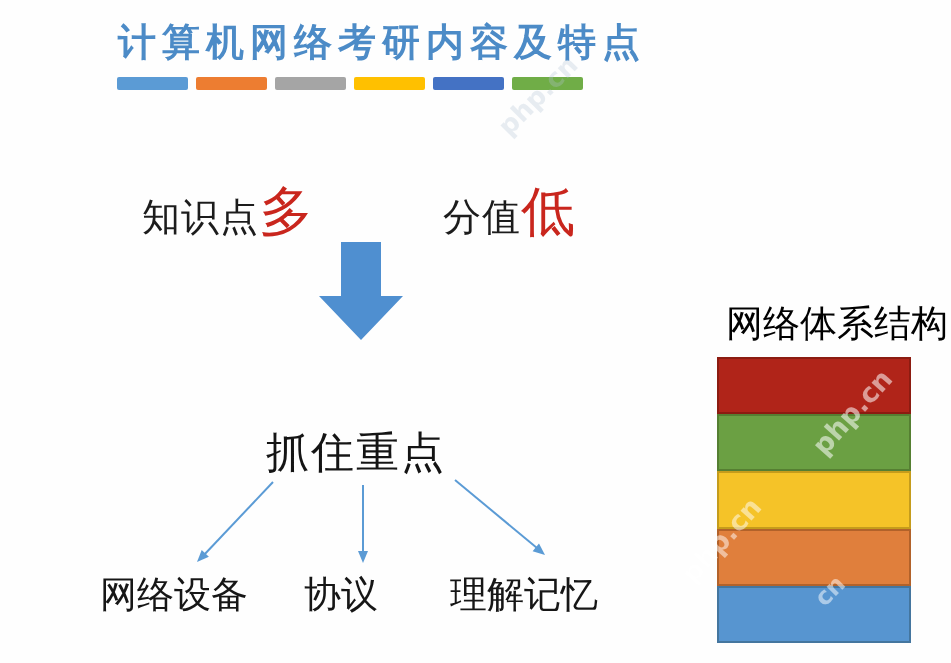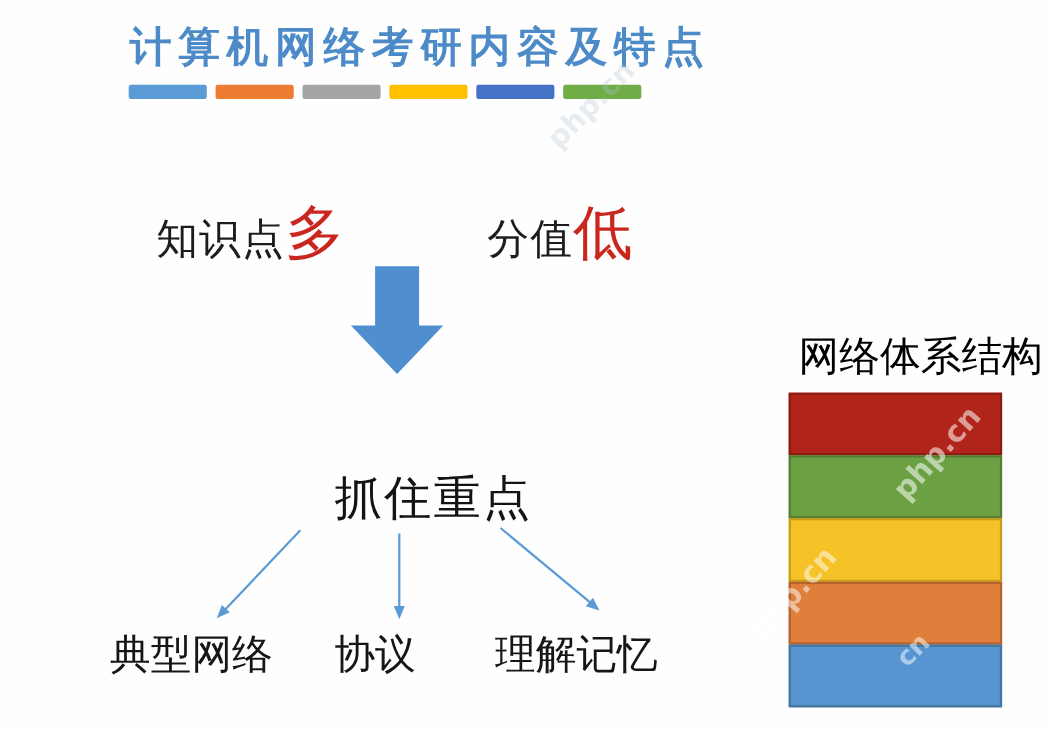--- a/index.html
+++ b/index.html
@@ -52,21 +52,21 @@
   .big-arrow svg { display: block; }
   .big-arrow polygon { fill: var(--big-arrow-color, #4f8fd0); }
 
   .concl {
     font-size: 43px;
     font-weight: 500;
     letter-spacing: 1px;
     color: #141414;
   }
   .concl-1 { left: 267px; top: 351px; }
-  .concl-2 { left: 266px; top: 424px; letter-spacing: 2px; margin-left: 38px; }
+  .concl-2 { left: 266px; top: 424px; letter-spacing: 2px; }
 
   .branch-arrows { left: 150px; top: 468px; }
   .branch-arrows line { stroke: var(--thin-arrow-color, #5b9bd5); stroke-width: 2; }
   .branch-arrows polygon { fill: var(--thin-arrow-color, #5b9bd5); }
 
   .branch {
     font-size: 37px;
     font-weight: 500;
     color: #161616;
     top: 570px;
@@ -146,21 +146,21 @@
     <g>
       <line x1="213" y1="17" x2="213" y2="85"></line>
       <polygon points="213,95 208,83 218,83"></polygon>
     </g>
     <g>
       <line x1="305" y1="12" x2="387" y2="80"></line>
       <polygon points="395,87 382.6,83.2 389,75.5"></polygon>
     </g>
   </svg>
 
-  <div class="abs branch branch-1">典型网络</div>
+  <div class="abs branch branch-1">网络设备</div>
   <div class="abs branch branch-2">协议</div>
   <div class="abs branch branch-3">理解记忆</div>
 
   <div class="abs chart-title">网络体系结构</div>
 
   <div class="abs layer-bar">
       <div class="seg" style="background: rgb(176, 36, 25); border-color: rgb(140, 28, 17);"></div>
       <div class="seg" style="background: rgb(107, 160, 67); border-color: rgb(85, 127, 50);"></div>
       <div class="seg" style="background: rgb(245, 195, 40); border-color: rgb(197, 156, 28);"></div>
       <div class="seg" style="background: rgb(224, 127, 60); border-color: rgb(178, 98, 42);"></div>

